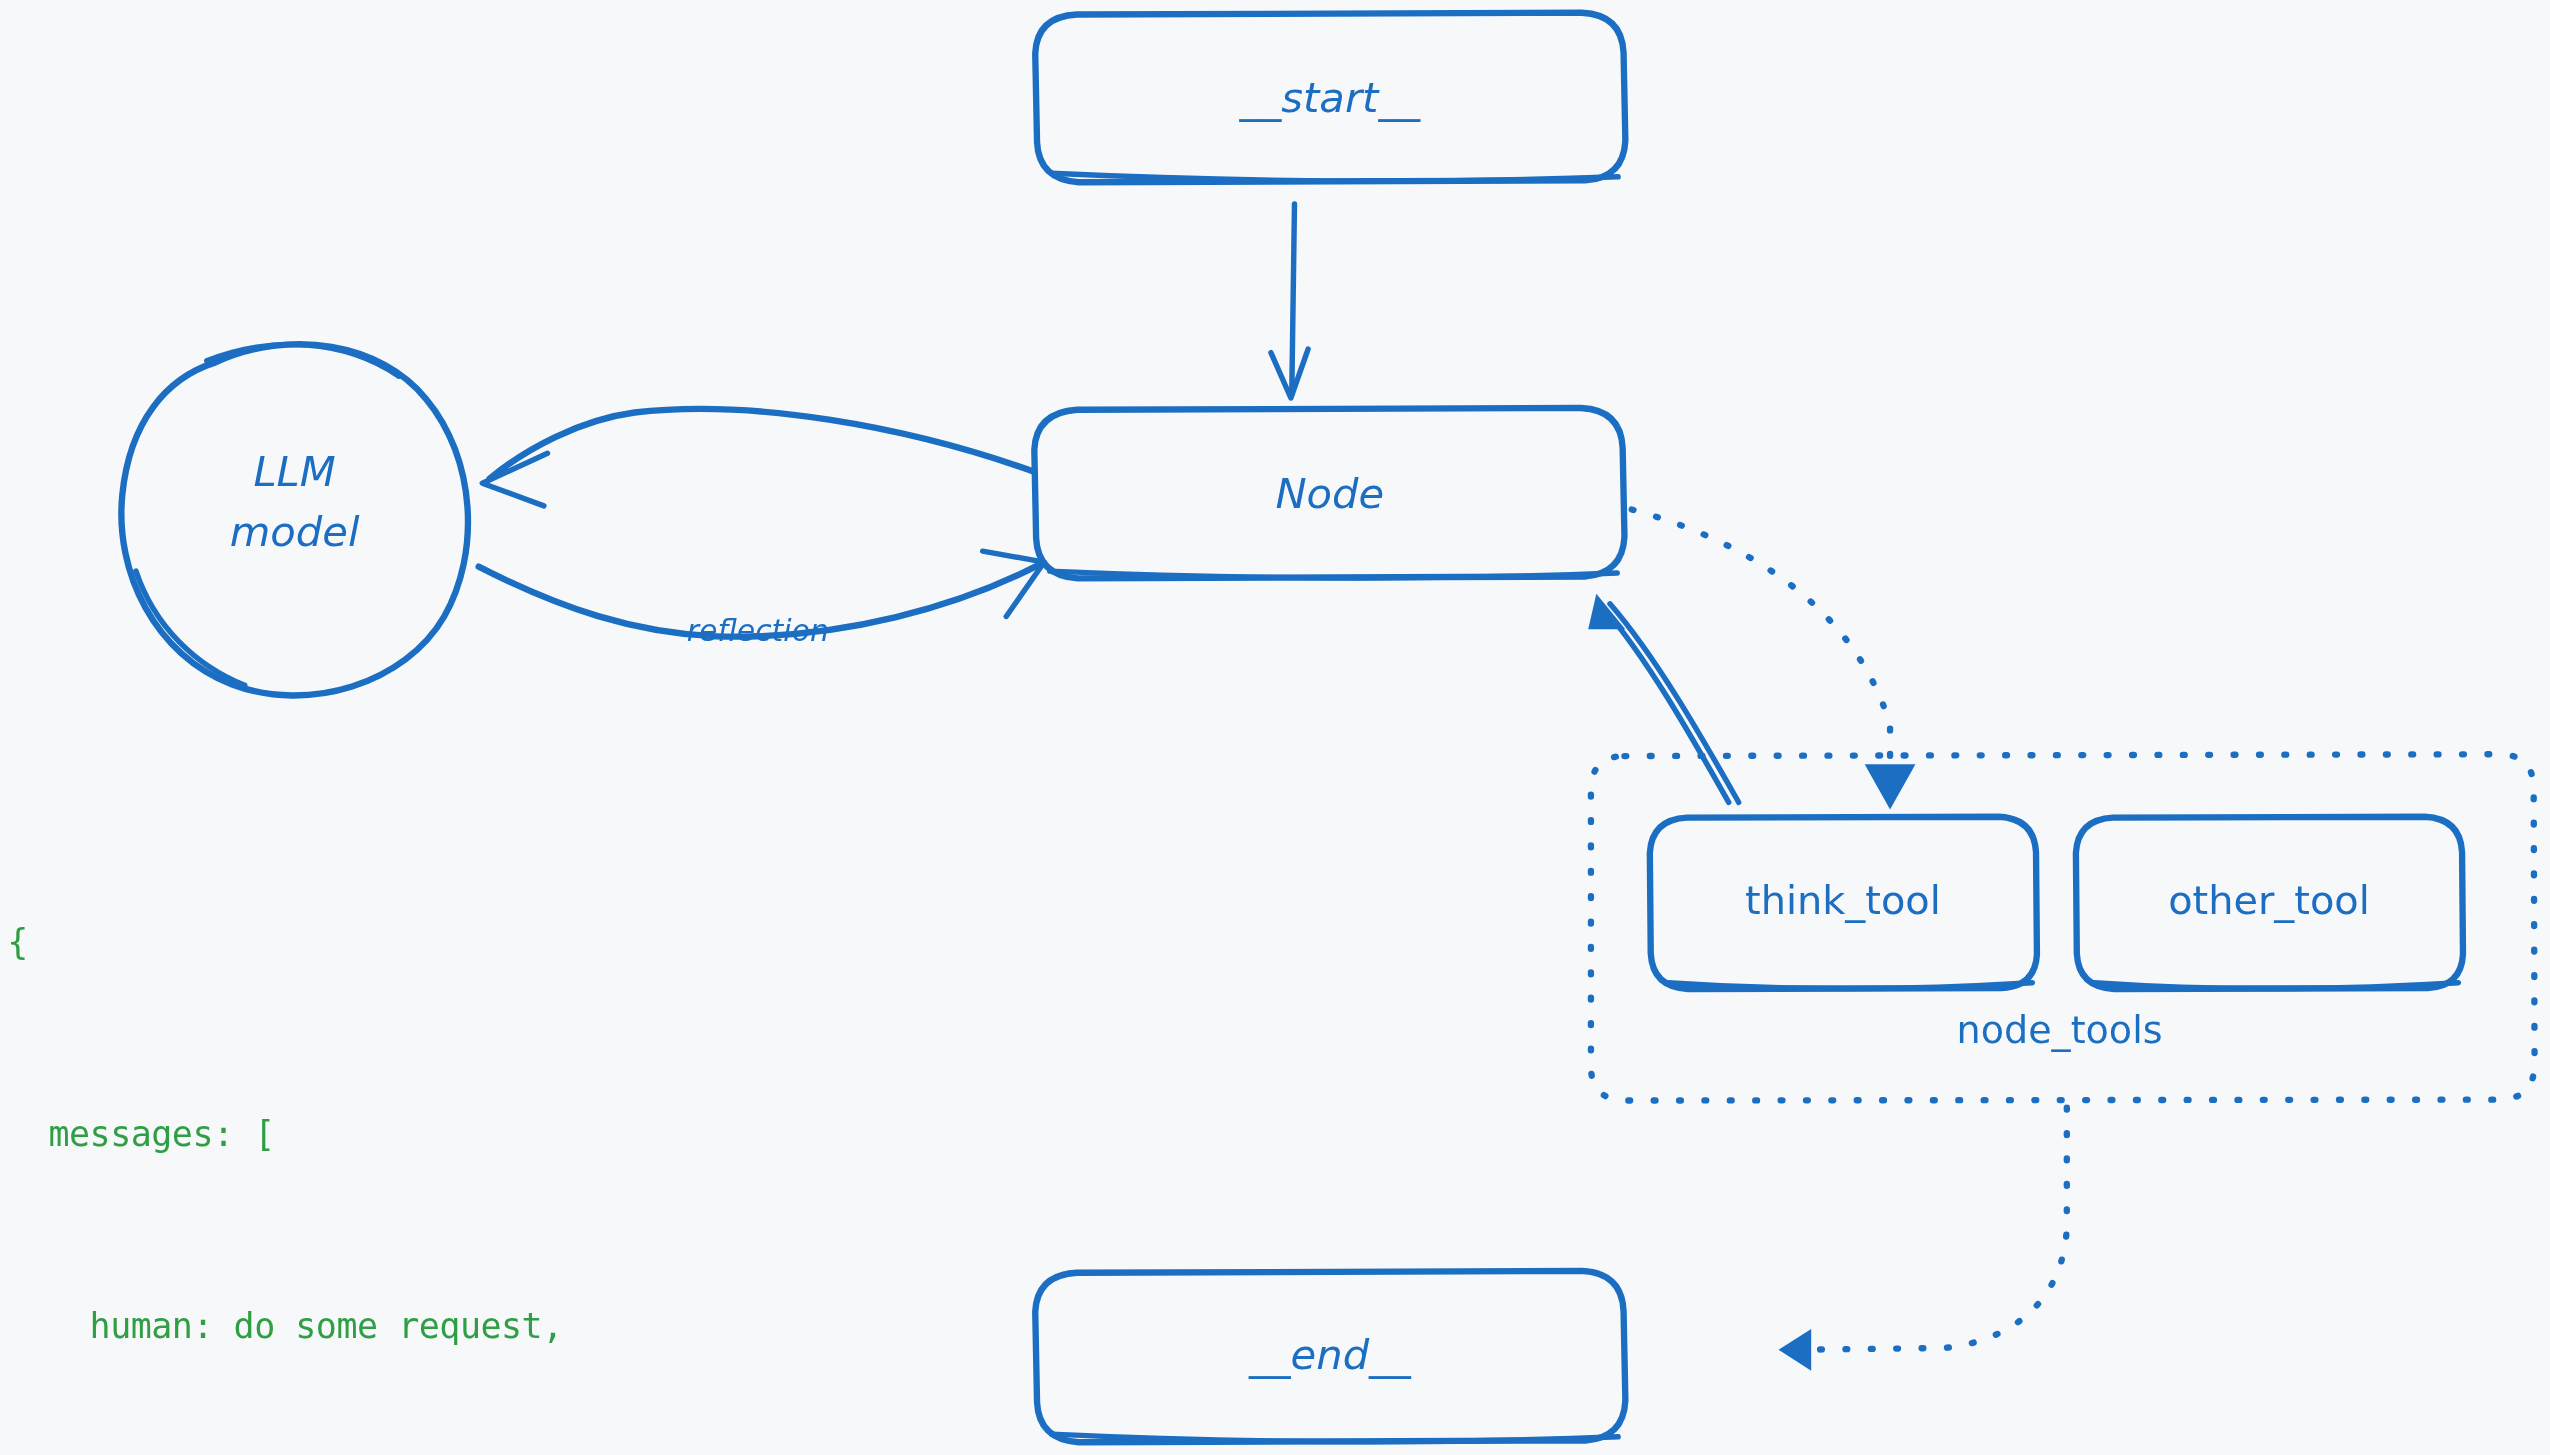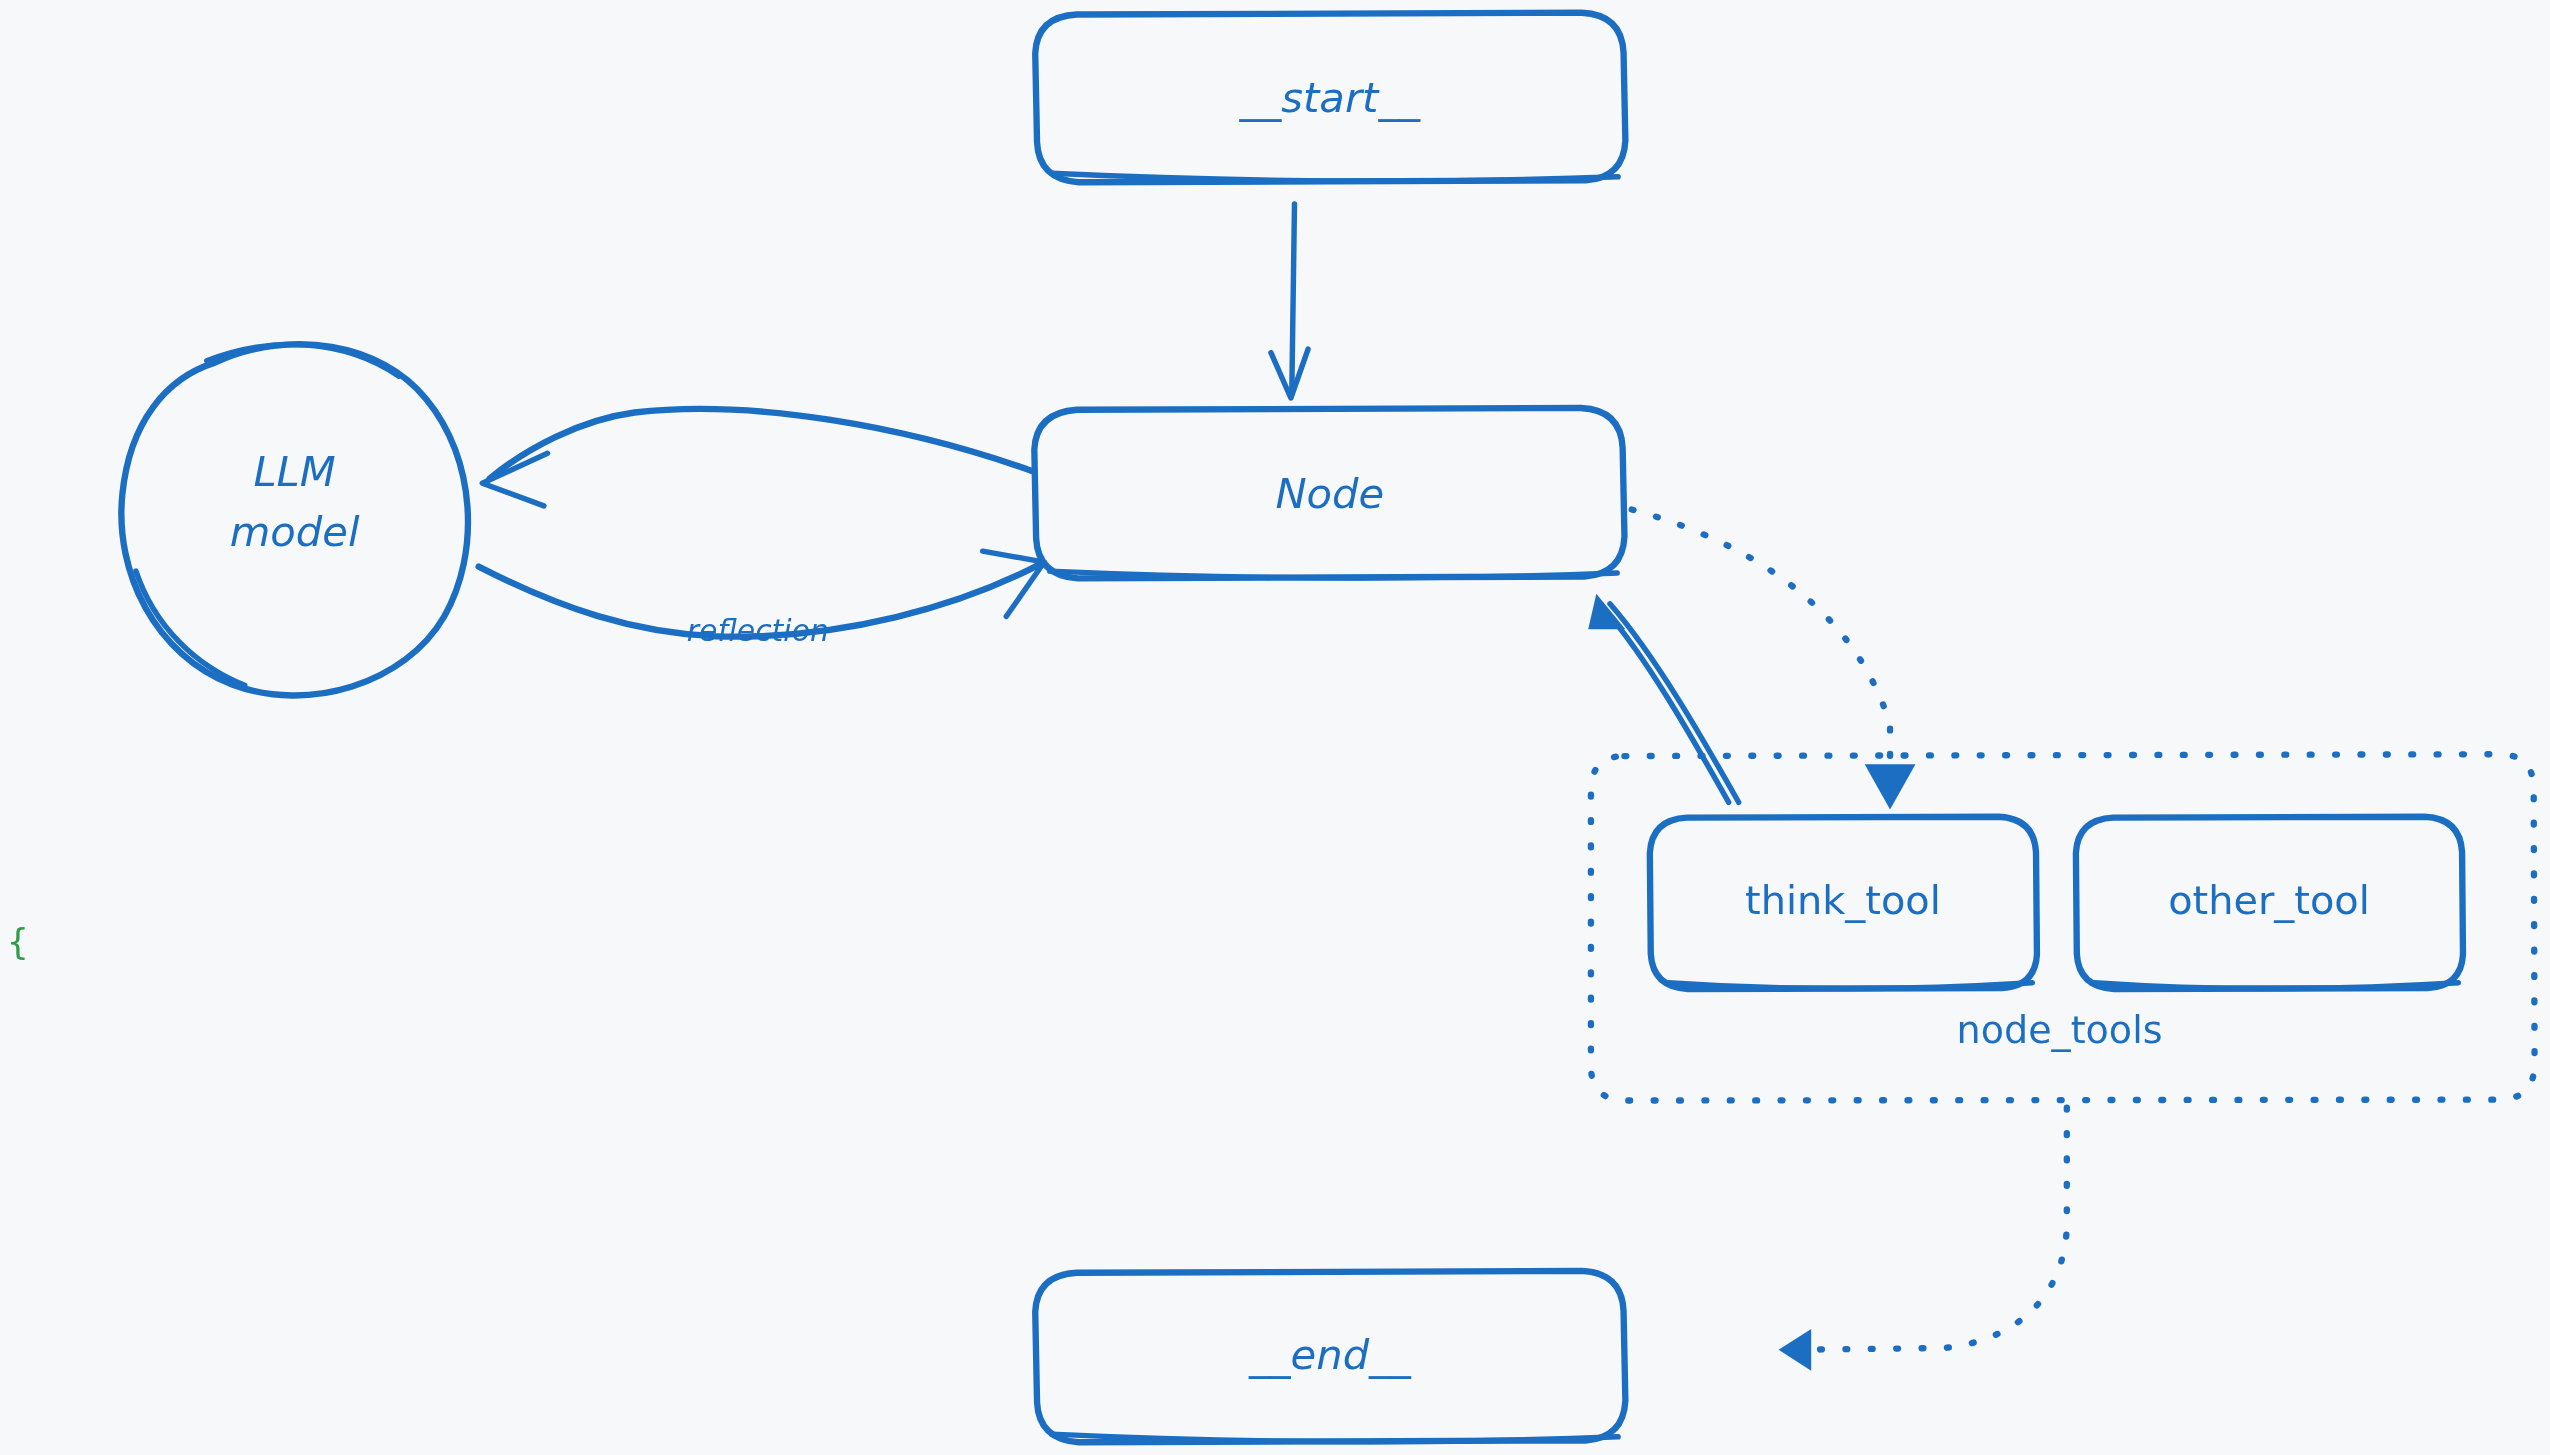--- a/index.html
+++ b/index.html
@@ -224,20 +224,22 @@
                L 1142 1447
                Q 1144 1406 1188 1404 Z" style="stroke: rgb(27, 110, 194);"></path>
       <path class="sketch-thin" d="M 1160 1582 Q 1480 1597 1785 1585" style="stroke: rgb(27, 110, 194);"></path>
       <text class="node-label big" x="1467" y="1498" style="fill: rgb(27, 110, 194);">__end__</text>
     </g>
 
   </svg>
 
   <div id="code-block" style="color: rgb(47, 158, 68);">
     <span class="code-line">{</span>
+    <span class="code-line">  messages: [</span>
+    <span class="code-line">    human: do some request,</span>
     
     
     
     
     
   </div>
 
 </div>
 
 

